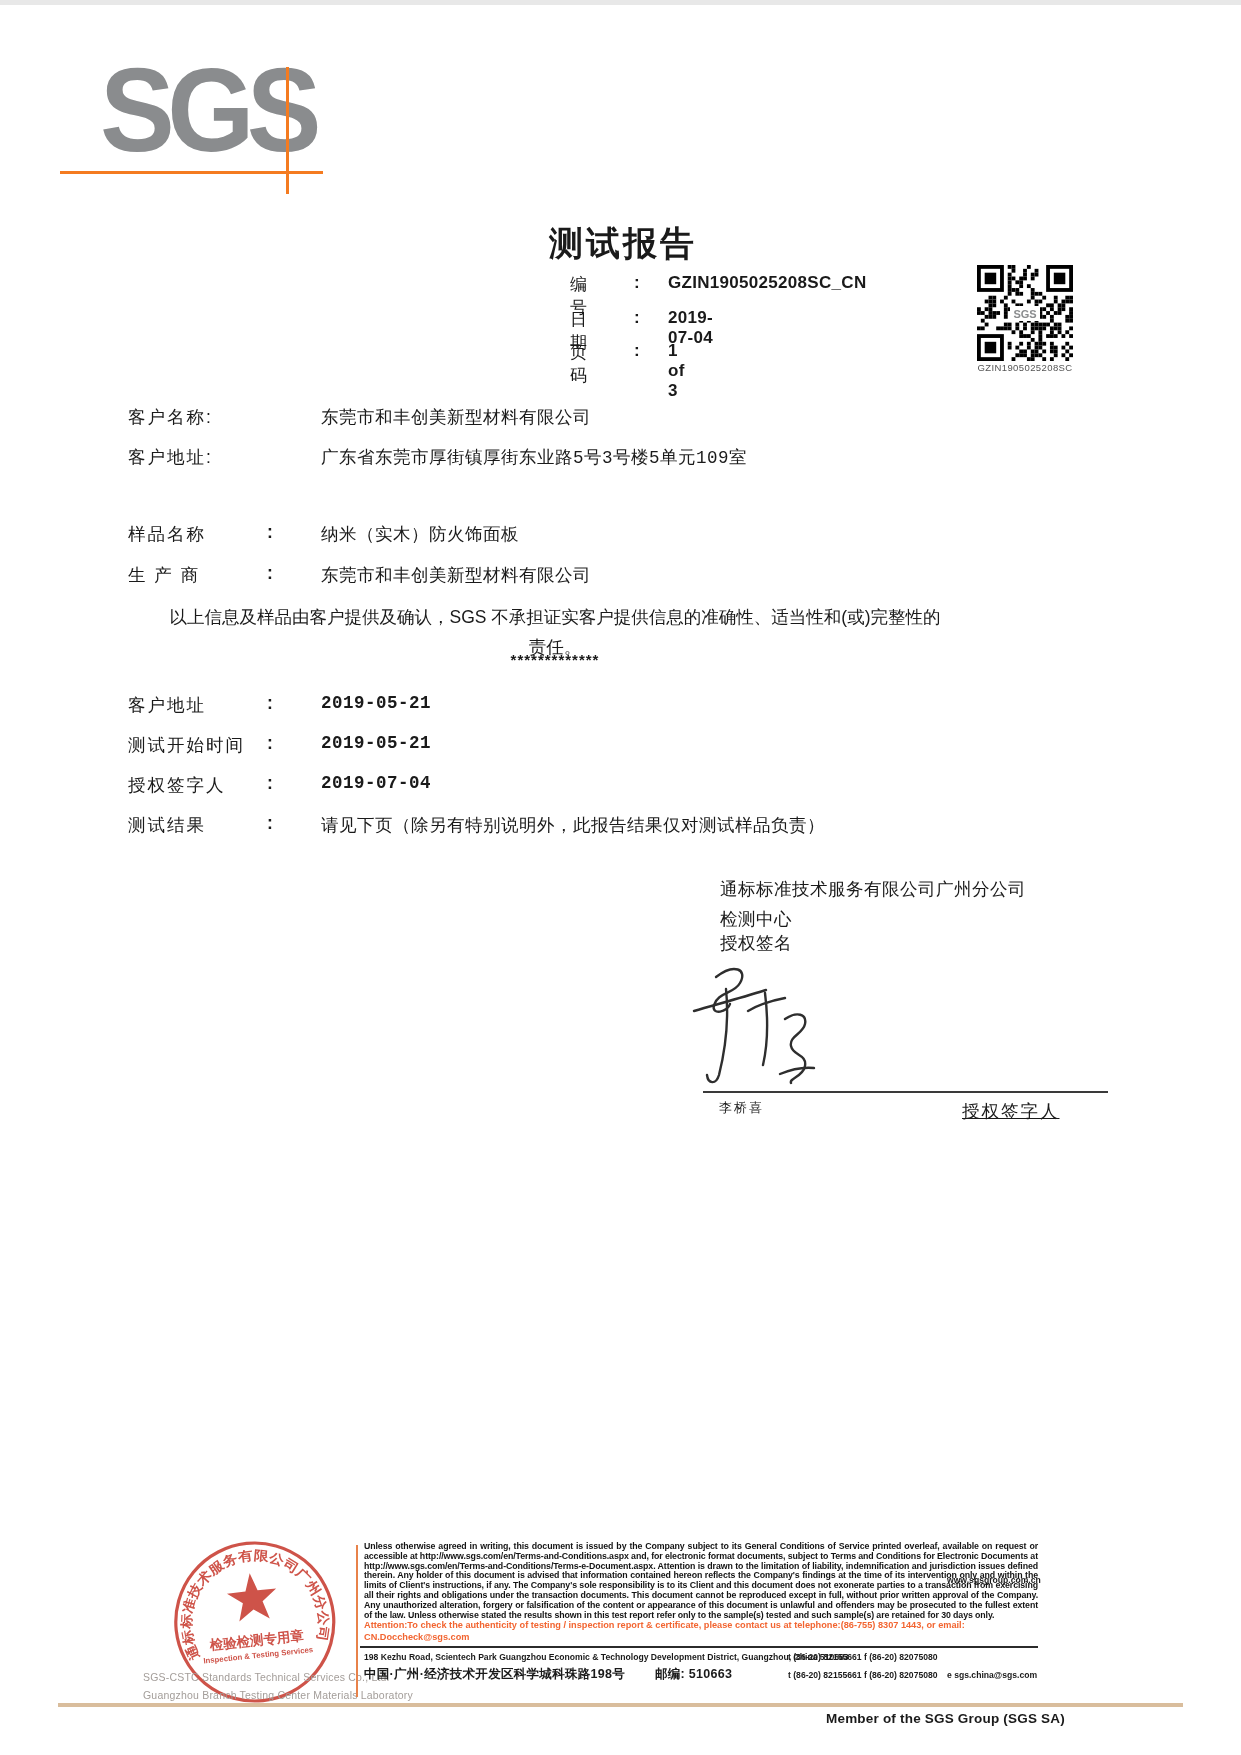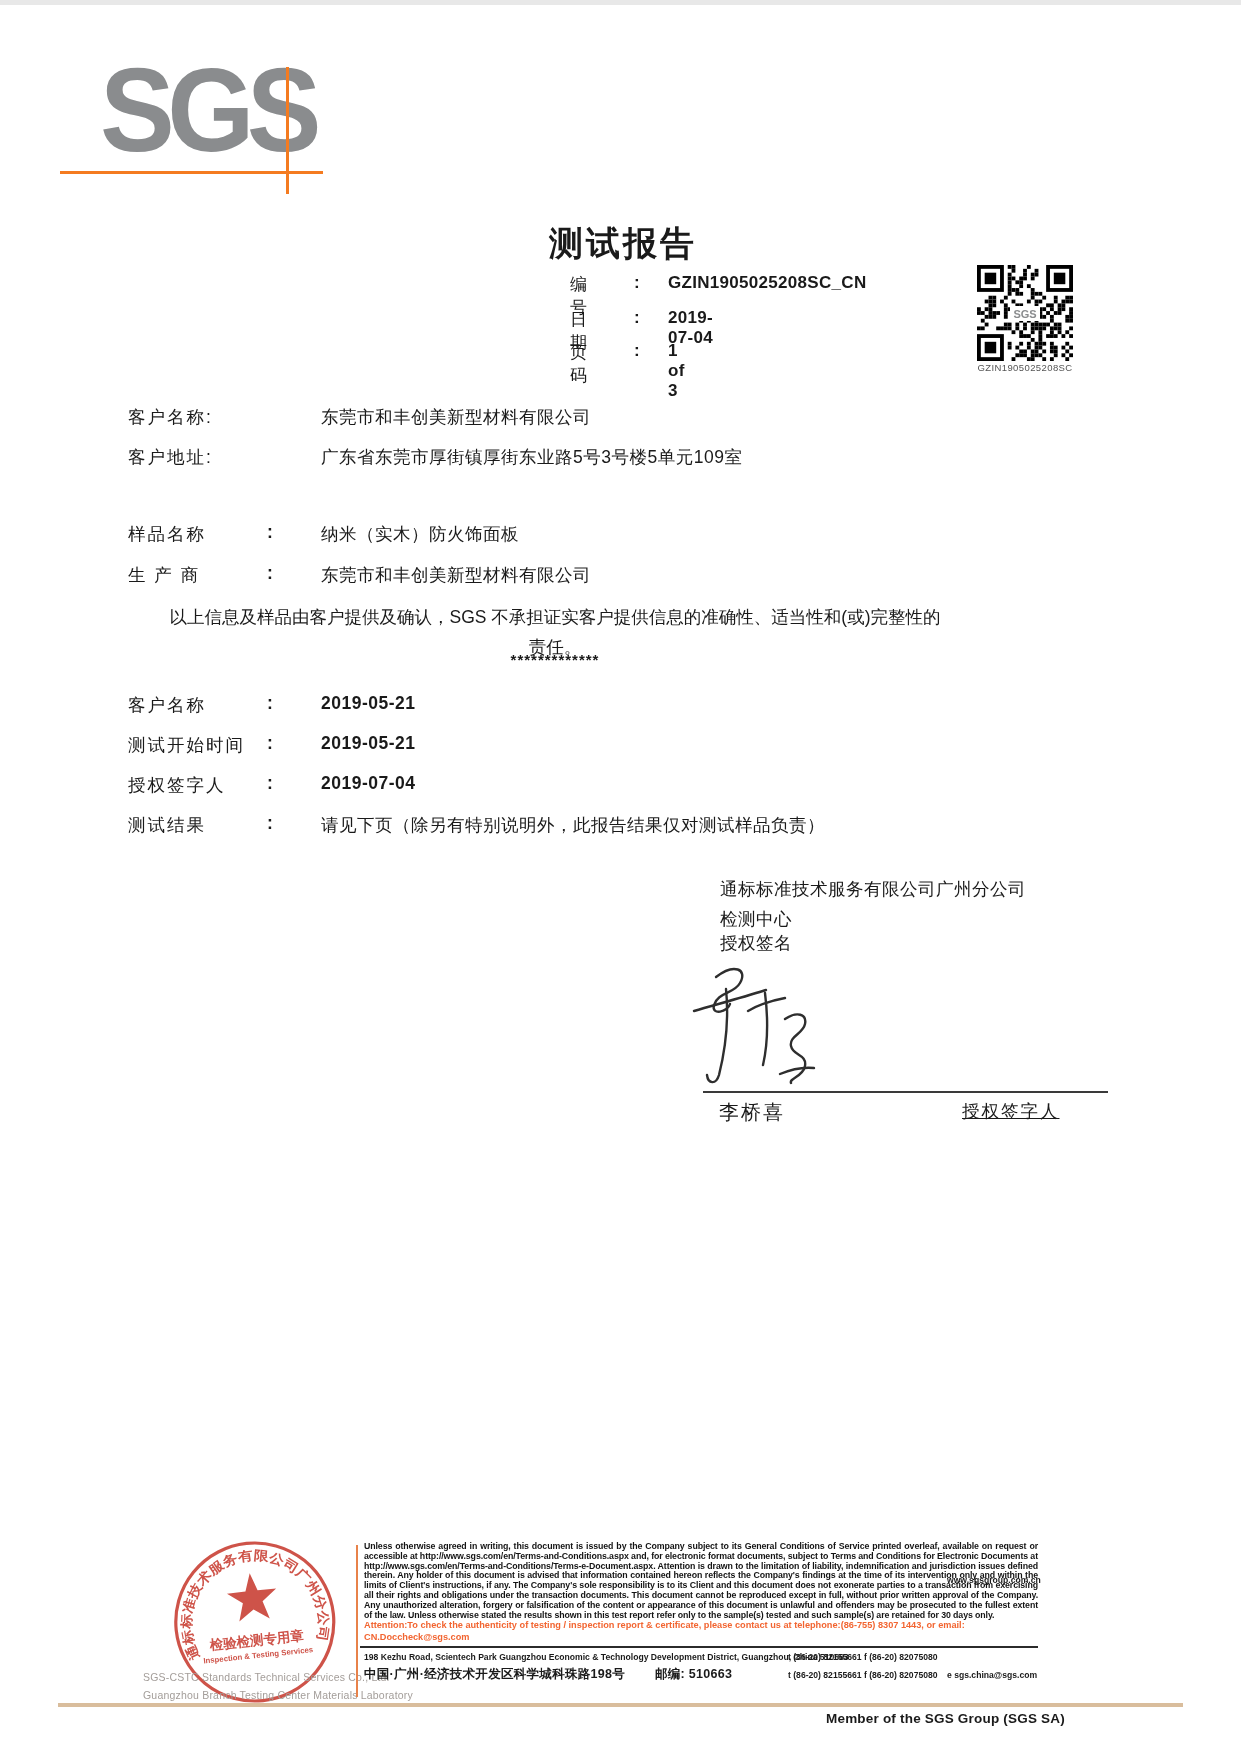--- a/index.html
+++ b/index.html
@@ -22,29 +22,29 @@
   .hdr-row{height:24px;font-size:17px;}
   .hdr-label{position:absolute;left:570px;letter-spacing:3px;}
   .hdr-colon{position:absolute;left:634px;font-weight:bold;}
   .hdr-value{position:absolute;left:668px;font-weight:bold;letter-spacing:0.3px;}
   
   #qr-box{left:977px;top:260px;width:96px;height:96px;}
   #qr-caption{left:969px;top:357px;width:112px;text-align:center;font-size:9.5px;color:#555;letter-spacing:0.4px;}
   
   .row-label{position:absolute;left:128px;font-size:17.5px;letter-spacing:2px;}
   .row-colon{position:absolute;left:267px;font-size:17.5px;font-weight:bold;}
-  .row-value{position:absolute;left:321px;font-size:17.5px;letter-spacing:0.5px;}
+  .row-value{position:absolute;left:321px;font-size:17.5px;letter-spacing:0.5px;font-family:Liberation Mono, monospace;}
   .bold-val{font-weight:bold;}
   
   #disclaimer{left:140px;top:597px;width:830px;text-align:center;font-size:17.5px;line-height:30px;}
   #disclaimer-stars{left:140px;top:646px;width:830px;text-align:center;font-size:15px;font-weight:bold;letter-spacing:1px;}
   
   .sign-line{position:absolute;left:720px;font-size:17.5px;letter-spacing:0.5px;}
   #sig-rule{left:703px;top:1086px;width:405px;height:2px;background:#3a3a3a;}
-  #signer-name{left:719px;top:1094px;font-size:20px;letter-spacing:2px;}
+  #signer-name{left:719px;top:1094px;font-size:13px;letter-spacing:2px;}
   #signer-title{left:962px;top:1094px;font-size:17.5px;letter-spacing:2px;text-decoration:underline;}
   
   #stamp-wrap{left:166px;top:1530px;width:178px;height:178px;transform:rotate(-6deg);}
   .stamp-en-gray{position:absolute;left:143px;font-size:10.5px;font-weight:normal;color:#a39d99;letter-spacing:0.2px;}
   #footer-vline{left:356px;top:1540px;width:2px;height:152px;background:#e8824a;}
   #footer-legal{
     left:364px;top:1537px;width:674px;font-size:8.8px;line-height:9.8px;
     font-weight:bold;text-align:justify;color:#141414;letter-spacing:-0.1px;
   }
   #footer-attention{
@@ -319,21 +319,21 @@
     <span class="row-value" style="top:558px;">东莞市和丰创美新型材料有限公司</span>
   </div>
 
   <div class="abs" id="disclaimer">
     <span>以上信息及样品由客户提供及确认，SGS 不承担证实客户提供信息的准确性、适当性和(或)完整性的</span><br>
     <span>责任。</span>
   </div>
   <div class="abs" id="disclaimer-stars">*************</div>
 
   <div>
-    <span class="row-label" style="top:688px;">客户名称</span>
+    <span class="row-label" style="top:688px;">客户地址</span>
     <span class="row-colon" style="top:688px;">:</span>
     <span class="row-value bold-val" style="top:688px;">2019-05-21</span>
   </div>
   <div>
     <span class="row-label" style="top:728px;">测试开始时间</span>
     <span class="row-colon" style="top:728px;">:</span>
     <span class="row-value bold-val" style="top:728px;">2019-05-21</span>
   </div>
   <div>
     <span class="row-label" style="top:768px;">授权签字人</span>

